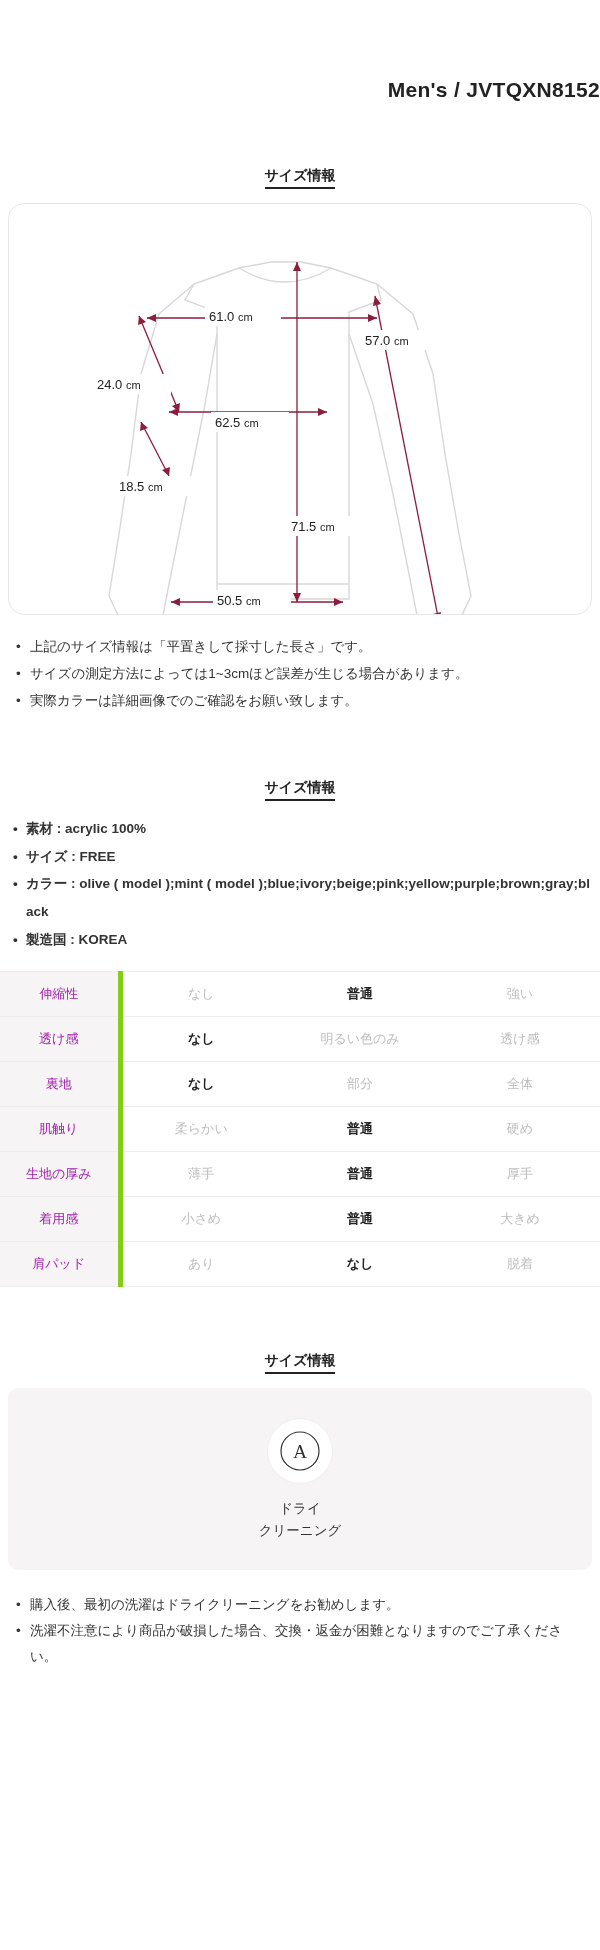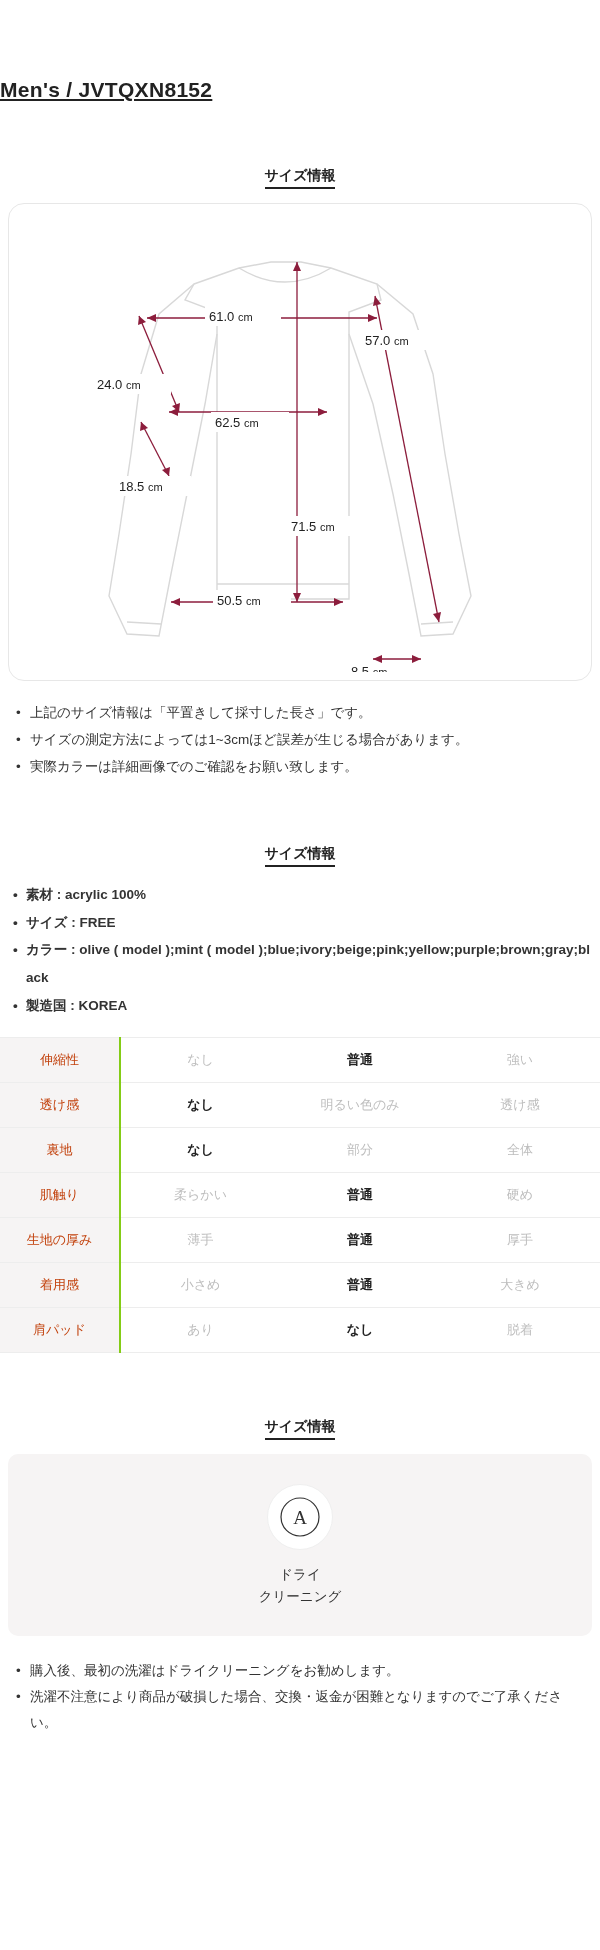--- a/index.html
+++ b/index.html
@@ -11,45 +11,44 @@
     color: #222;
   }
   .page {
     width: 600px;
     min-height: 1950px;
     background: #fff;
     position: relative;
     padding: 0 0 40px 0;
   }
   .title {
-    text-align: left;
+    text-align: right;
     font-size: 21px;
     font-weight: 600;
     letter-spacing: .3px;
     color: #222;
     padding-top: 78px;
-    text-decoration: underline;
   }
   .section-head {
     text-align: center;
     margin-top: 64px;
     margin-bottom: 18px;
   }
   .section-head span {
     font-size: 14px;
     font-weight: 700;
     color: #222;
     border-bottom: 2px solid #222;
     padding-bottom: 4px;
   }
   .diagram-box {
     margin: 0 8px;
     border: 1px solid #e7e7e7;
     border-radius: 16px;
-    height: 478px;
+    height: 412px;
     position: relative;
     overflow: hidden;
     background: #fff;
   }
   .diagram-box svg { display: block; }
   .bullets {
     margin: 18px 0 0 0;
     padding: 0 16px 0 30px;
     list-style: none;
   }
@@ -90,25 +89,25 @@
     width: 100%;
     border-collapse: collapse;
     margin-top: 18px;
     font-size: 13px;
   }
   table.props tr { border-bottom: 1px solid #ededed; }
   table.props tr:first-child { border-top: 1px solid #ededed; }
   table.props th {
     width: 120px;
     background: #f6f4f4;
-    color: #c2410c;
+    color: #a21caf;
     font-weight: 400;
     text-align: center;
     padding: 13px 4px;
-    border-right: 2px solid #84cc16;
+    border-right: 5px solid #84cc16;
     font-size: 13px;
   }
   table.props td {
     text-align: center;
     padding: 13px 4px;
     color: #bdbdbd;
     width: 160px;
   }
   table.props td.on {
     color: #222;

